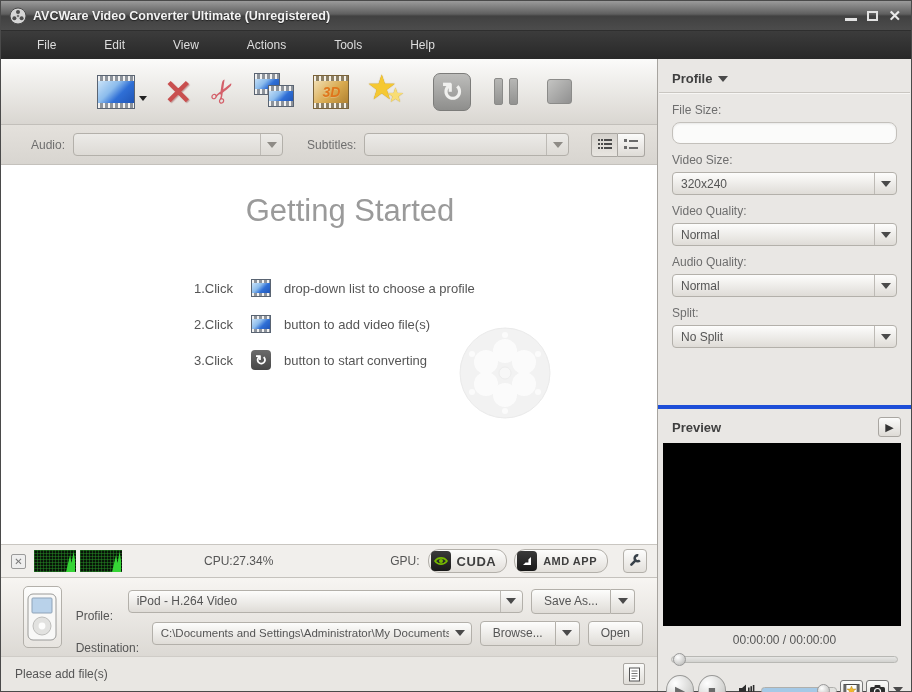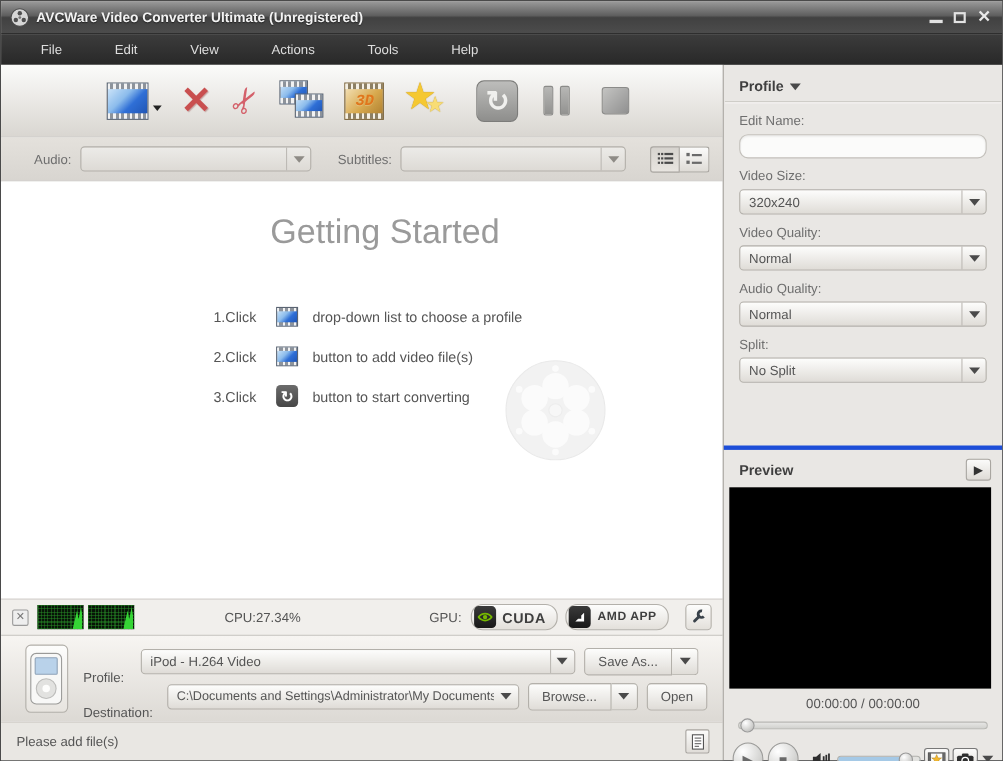--- a/index.html
+++ b/index.html
@@ -33,21 +33,21 @@
   .film:before{ top:0; } .film:after{ bottom:0; }
   .film.big { width:38px; height:34px; }
   .film.mini { width:20px; height:18px; }
   .film.mini:before,.film.mini:after{ height:3px; }
   .ddarrow-sm { width:0; height:0; border-left:4px solid transparent; border-right:4px solid transparent; border-top:5px solid #222; margin-left:4px; margin-top:14px; }
   .glyph-x { color:#c94f4f; font-size:34px; font-weight:bold; line-height:1; text-shadow:1px 1px 1px rgba(130,30,30,.35); }
   .glyph-scissors { color:#d4606a; font-size:31px; line-height:1; display:inline-block; transform:rotate(-60deg); }
   .merge { position:relative; width:44px; height:38px; }
   .merge .film { position:absolute; width:26px; height:22px; }
   .merge .f1 { top:0; left:2px; } .merge .f2 { top:12px; left:16px; }
-  .film3d { position:relative; width:36px; height:34px; background:linear-gradient(135deg,#f6e7c2,#d8a94e 55%,#a97a2c); border:1px solid #7a6238; display:flex; align-items:center; justify-content:center;font-family:Liberation Mono, monospace; }
+  .film3d { position:relative; width:36px; height:34px; background:linear-gradient(135deg,#f6e7c2,#d8a94e 55%,#a97a2c); border:1px solid #7a6238; display:flex; align-items:center; justify-content:center; }
   .film3d:before,.film3d:after { content:""; position:absolute; left:0; right:0; height:5px; background:repeating-linear-gradient(90deg,#f4f0e6 0 2px,#8c7f63 2px 5px); }
   .film3d:before{top:0} .film3d:after{bottom:0}
   .film3d span { font-size:14px; font-style:italic; font-weight:bold; color:#e0761c; text-shadow:0 1px 0 #fff3; }
   .stars { position:relative; width:42px; height:38px; }
   .stars .s1 { position:absolute; left:0px; top:-6px; font-size:34px; color:#f5c832; text-shadow:0 0 1px #a87d18; }
   .stars .s2 { position:absolute; left:20px; top:10px; font-size:20px; color:#f8dd74; text-shadow:0 0 1px #b08a22; }
   .convert-big { width:38px; height:38px; border-radius:7px; background:linear-gradient(#bdbdbb,#8e8e8c); border:1px solid #7c7c7a; display:flex; align-items:center; justify-content:center; }
   .convert-big span { color:#f0f0ee; font-size:26px; font-weight:bold; line-height:1; }
   .pause-ic { display:flex; gap:6px; }
   .pause-ic div { width:9px; height:27px; border-radius:2px; background:linear-gradient(#b7b7b5,#929290); border:1px solid #8b8b89; }
@@ -407,21 +407,21 @@
     </div>
 
     <div class="rightcol">
       <div class="panelhead">
         <span class="phtext">Profile</span>
         <span class="tri dark"></span>
       </div>
       <div class="pdivider"></div>
 
       <div class="pfield">
-        <div class="plabel">Edit Name:</div>
+        <div class="plabel">File Size:</div>
         <input class="pinput" type="text" value="" style="">
       </div>
       <div class="pfield">
         <div class="plabel">Video Size:</div>
         <div class="combo lite pcombo">
           <span class="ctext">320x240</span>
           <span class="carr">
               <span class="tri dark"></span>
             </span>
         </div>

